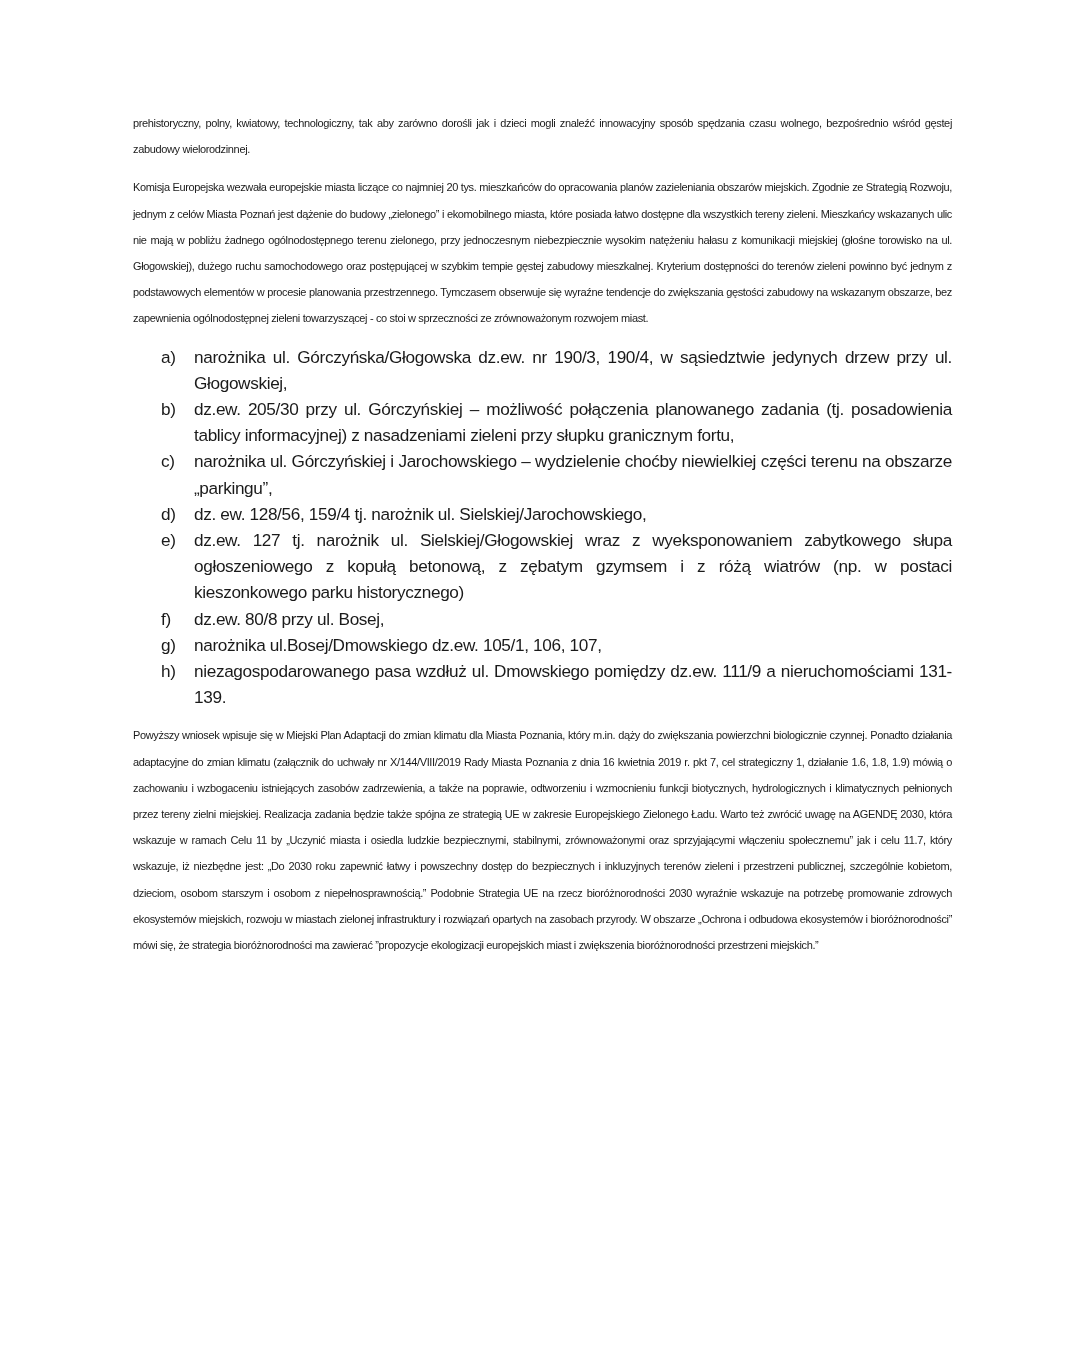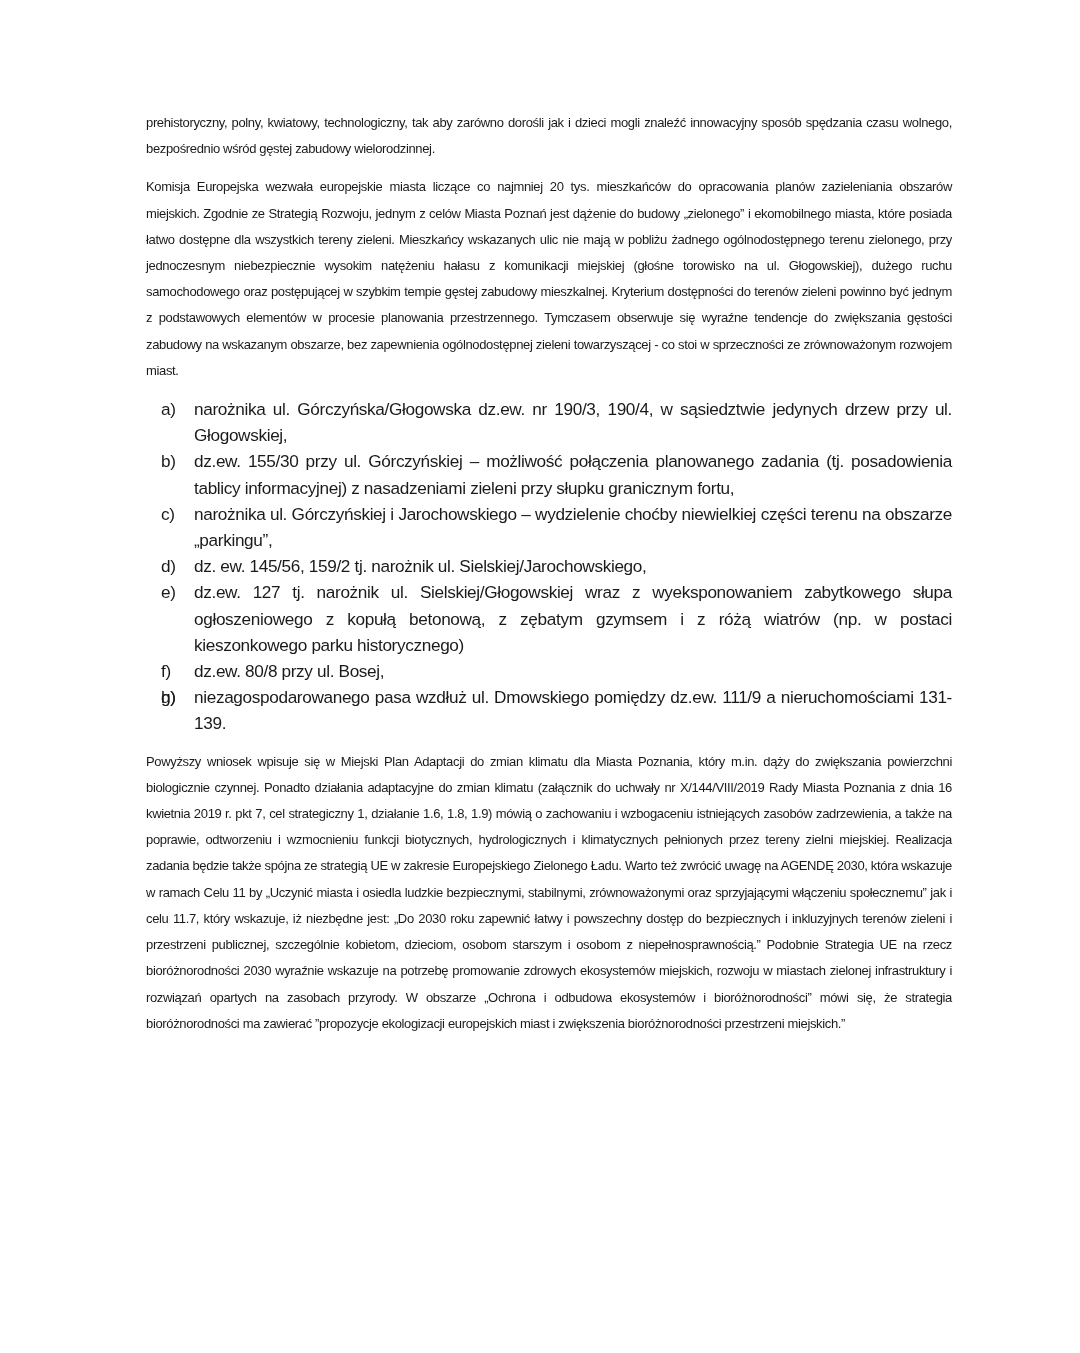--- a/index.html
+++ b/index.html
@@ -15,22 +15,22 @@
       color: #1a1a1a;
       font-family: "Liberation Sans", "DejaVu Sans", sans-serif;
     }
     .page {
       position: absolute;
       left: 128px;
       top: 110px;
       width: 824px;
     }
     .para {
-      margin: 0 0 12px 18px;
-      font-size: 13px;
+      margin: 0 0 12px 5px;
+      font-size: 11px;
       line-height: 26.2px;
       text-align: justify;
       letter-spacing: -0.35px;
       word-spacing: 0px;
     }
     .list {
       list-style: none;
       margin: 8px 0 12px 0;
       padding: 0;
     }
@@ -55,40 +55,41 @@
   <p class="para">prehistoryczny, polny, kwiatowy, technologiczny, tak aby zarówno dorośli jak i dzieci mogli znaleźć innowacyjny sposób spędzania czasu wolnego, bezpośrednio wśród gęstej zabudowy wielorodzinnej.</p>
   <p class="para">Komisja Europejska wezwała europejskie miasta liczące co najmniej 20 tys. mieszkańców do opracowania planów zazieleniania obszarów miejskich. Zgodnie ze Strategią Rozwoju, jednym z celów Miasta Poznań jest dążenie do budowy „zielonego” i ekomobilnego miasta, które posiada łatwo dostępne dla wszystkich tereny zieleni. Mieszkańcy wskazanych ulic nie mają w pobliżu żadnego ogólnodostępnego terenu zielonego, przy jednoczesnym niebezpiecznie wysokim natężeniu hałasu z komunikacji miejskiej (głośne torowisko na ul. Głogowskiej), dużego ruchu samochodowego oraz postępującej w szybkim tempie gęstej zabudowy mieszkalnej. Kryterium dostępności do terenów zieleni powinno być jednym z podstawowych elementów w procesie planowania przestrzennego. Tymczasem obserwuje się wyraźne tendencje do zwiększania gęstości zabudowy na wskazanym obszarze, bez zapewnienia ogólnodostępnej zieleni towarzyszącej - co stoi w sprzeczności ze zrównoważonym rozwojem miast.</p>
 
   <ul class="list">
     <li class="list-item">
       <span class="list-marker">a)</span>
       <span>narożnika ul. Górczyńska/Głogowska dz.ew. nr 190/3, 190/4, w sąsiedztwie jedynych drzew przy ul. Głogowskiej,</span>
     </li>
     <li class="list-item">
       <span class="list-marker">b)</span>
-      <span>dz.ew. 155/30 przy ul. Górczyńskiej – możliwość połączenia planowanego zadania (tj. posadowienia tablicy informacyjnej) z nasadzeniami zieleni przy słupku granicznym fortu,</span>
+      <span>dz.ew. 205/30 przy ul. Górczyńskiej – możliwość połączenia planowanego zadania (tj. posadowienia tablicy informacyjnej) z nasadzeniami zieleni przy słupku granicznym fortu,</span>
     </li>
     <li class="list-item">
       <span class="list-marker">c)</span>
       <span>narożnika ul. Górczyńskiej i Jarochowskiego – wydzielenie choćby niewielkiej części terenu na obszarze „parkingu”,</span>
     </li>
     <li class="list-item">
       <span class="list-marker">d)</span>
-      <span>dz. ew. 145/56, 159/2 tj. narożnik ul. Sielskiej/Jarochowskiego,</span>
+      <span>dz. ew. 128/56, 159/4 tj. narożnik ul. Sielskiej/Jarochowskiego,</span>
     </li>
     <li class="list-item">
       <span class="list-marker">e)</span>
       <span>dz.ew. 127 tj. narożnik ul. Sielskiej/Głogowskiej wraz z wyeksponowaniem zabytkowego słupa ogłoszeniowego z kopułą betonową, z zębatym gzymsem i z różą wiatrów  (np. w postaci kieszonkowego parku historycznego)</span>
     </li>
     <li class="list-item">
       <span class="list-marker">f)</span>
       <span>dz.ew. 80/8 przy ul. Bosej,</span>
     </li>
     <li class="list-item">
       <span class="list-marker">g)</span>
+      <span>narożnika ul.Bosej/Dmowskiego dz.ew. 105/1, 106, 107,</span>
     </li>
     <li class="list-item">
       <span class="list-marker">h)</span>
       <span>niezagospodarowanego pasa wzdłuż ul. Dmowskiego pomiędzy dz.ew. 111/9 a nieruchomościami 131-139.</span>
     </li>
   </ul>
 
   <p class="para">Powyższy wniosek wpisuje się w Miejski Plan Adaptacji do zmian klimatu dla Miasta Poznania, który m.in. dąży do zwiększania powierzchni biologicznie czynnej. Ponadto działania adaptacyjne do zmian klimatu (załącznik do uchwały nr X/144/VIII/2019 Rady Miasta Poznania z dnia 16 kwietnia 2019 r. pkt 7, cel strategiczny 1, działanie 1.6, 1.8, 1.9) mówią o zachowaniu i wzbogaceniu istniejących zasobów zadrzewienia, a także na poprawie, odtworzeniu i wzmocnieniu funkcji biotycznych, hydrologicznych i klimatycznych pełnionych przez tereny zielni miejskiej. Realizacja zadania będzie także spójna ze strategią UE w zakresie Europejskiego Zielonego Ładu. Warto też zwrócić uwagę na AGENDĘ 2030, która wskazuje w ramach Celu 11 by „Uczynić miasta i osiedla ludzkie bezpiecznymi, stabilnymi, zrównoważonymi oraz sprzyjającymi włączeniu społecznemu” jak i celu 11.7, który wskazuje, iż niezbędne jest: „Do 2030 roku zapewnić łatwy i powszechny dostęp do bezpiecznych i inkluzyjnych terenów zieleni i przestrzeni publicznej, szczególnie kobietom, dzieciom, osobom starszym i osobom z niepełnosprawnością.” Podobnie Strategia UE na rzecz bioróżnorodności 2030 wyraźnie wskazuje na potrzebę promowanie zdrowych ekosystemów miejskich, rozwoju w miastach zielonej infrastruktury i rozwiązań opartych na zasobach przyrody. W obszarze „Ochrona i odbudowa ekosystemów i bioróżnorodności” mówi się, że strategia bioróżnorodności ma zawierać ”propozycje ekologizacji europejskich miast i zwiększenia bioróżnorodności przestrzeni miejskich.”</p>
 </div>
 

